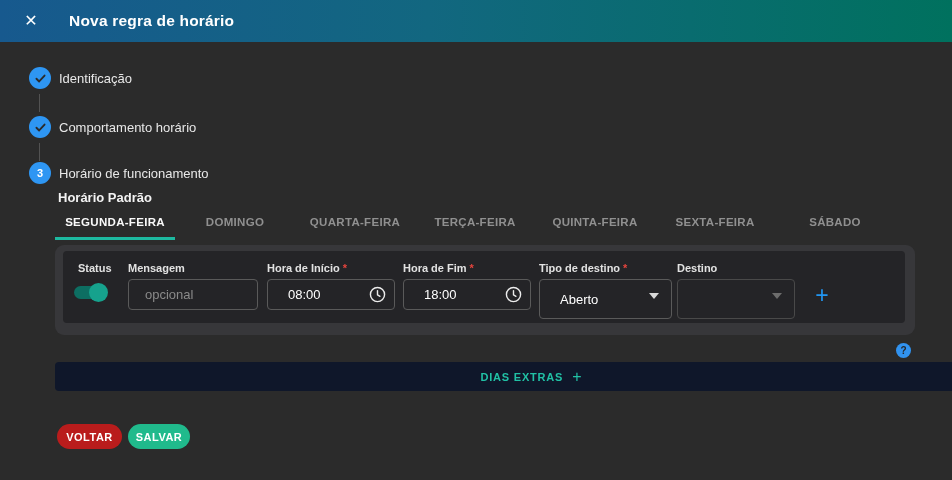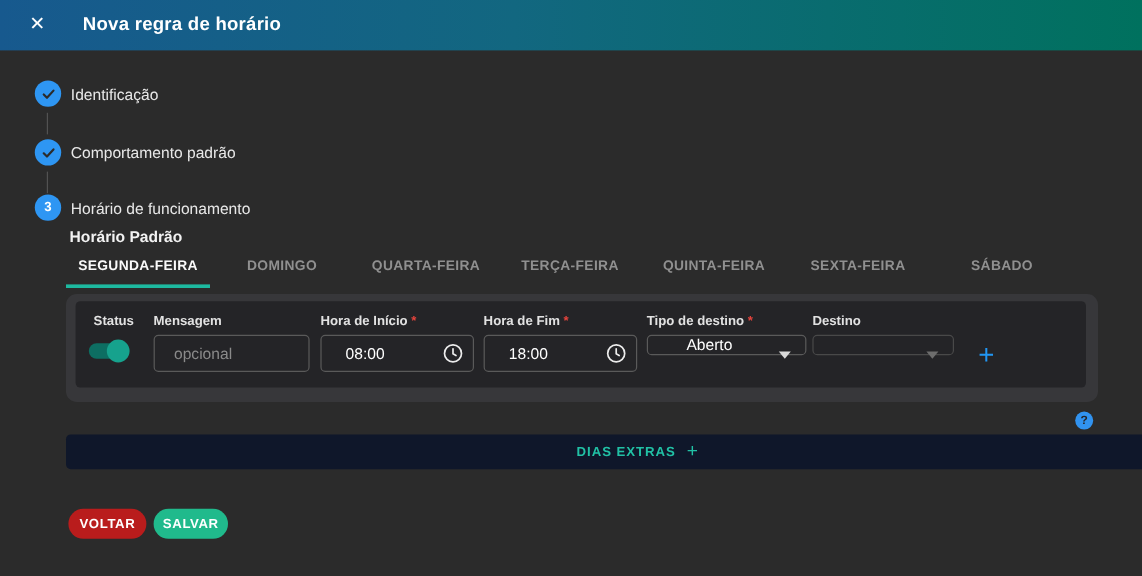--- a/index.html
+++ b/index.html
@@ -73,22 +73,22 @@
     border: 1px solid #5a5a5a; border-radius: 4px;
     color: #ffffff; font-size: 13px; font-family: "Liberation Sans", sans-serif;
     padding: 0 16px; outline: none;
   }
   .tinput::placeholder { color: #8a8a8a; opacity: 1; }
   .time-wrap { position: relative; }
   .time-wrap .tinput { padding-right: 34px; padding-left: 20px; }
   .clock-icon { position: absolute; right: 9px; top: 7px; width: 17px; height: 17px; cursor: pointer; }
 
   .selectbox {
-    position: relative; height: 17px; border: 1px solid #5a5a5a; border-radius: 4px;
-    display: flex; align-items: center; padding: 0 28px 0 32px;
+    position: relative; height: 40px; border: 1px solid #5a5a5a; border-radius: 4px;
+    display: flex; align-items: center; padding: 0 28px 0 20px;
     color: #ffffff; font-size: 13px; cursor: pointer;
   }
   .selectbox.disabled { border-color: #494949; cursor: default; }
   .caret {
     position: absolute; right: 12px; top: 13px;
     width: 0; height: 0; border-left: 5px solid transparent; border-right: 5px solid transparent;
     border-top: 6px solid #d9d9d9;
   }
   .selectbox.disabled .caret { border-top-color: #6d6d6d; }
 
@@ -143,21 +143,21 @@
     <span class="step-label">Identificação</span>
   </div>
   <div class="step-line" style="top:94px;"></div>
 
   <div class="step" style="top:116px;">
     <span class="step-circle">
       <svg width="13" height="13" viewBox="0 0 24 24">
         <path d="M4.5 12.5l5 5 10-11" fill="none" stroke="#2b2b2b" stroke-width="3.4" stroke-linecap="round" stroke-linejoin="round"></path>
       </svg>
     </span>
-    <span class="step-label">Comportamento padrão</span>
+    <span class="step-label">Comportamento horário</span>
   </div>
   <div class="step-line" style="top:143px;"></div>
 
   <div class="step" style="top:162px;">
     <span class="step-circle">
       <span class="step-num">3</span>
     </span>
     <span class="step-label">Horário de funcionamento</span>
   </div>
 

